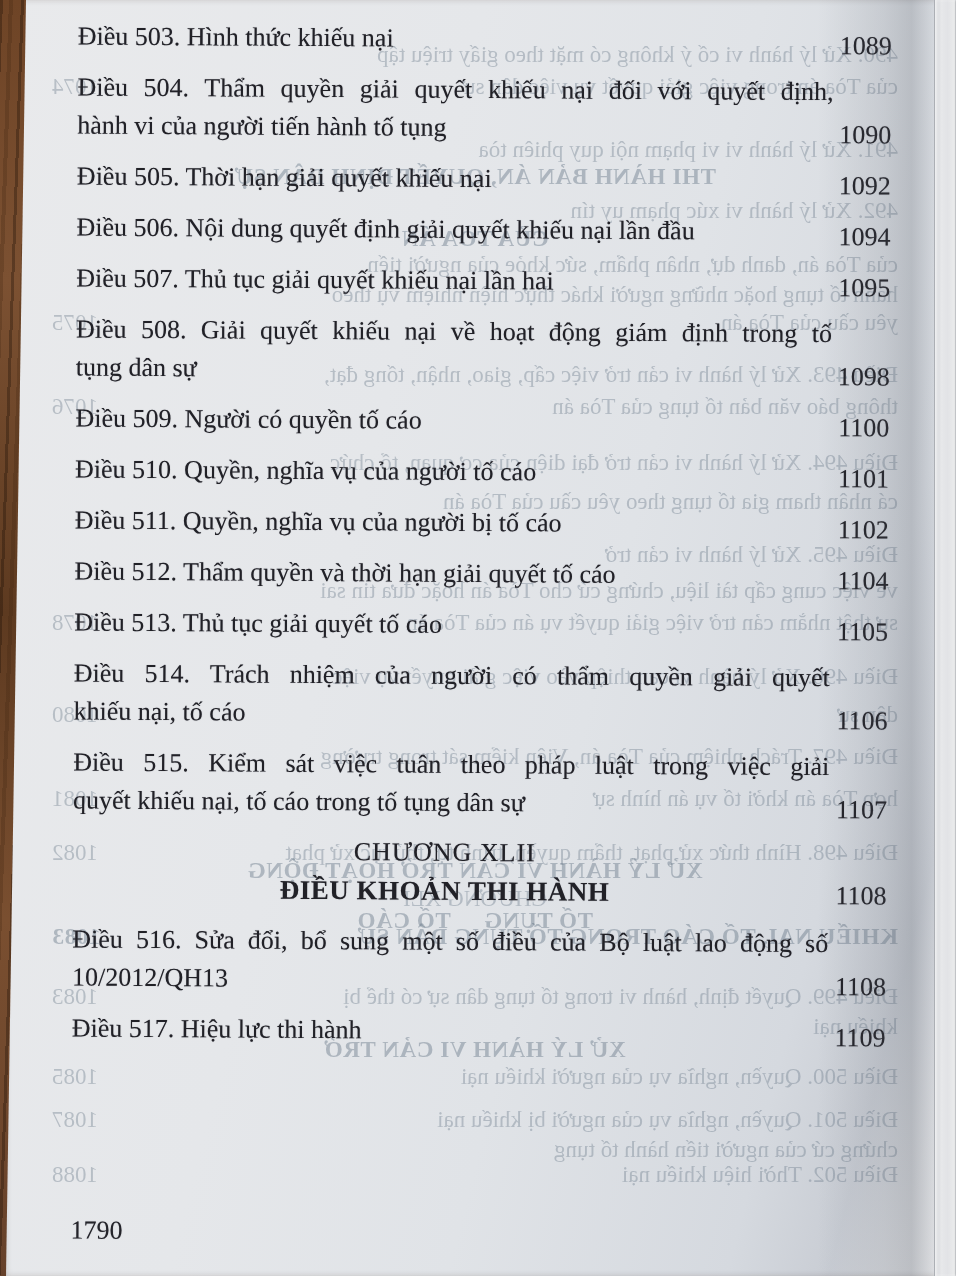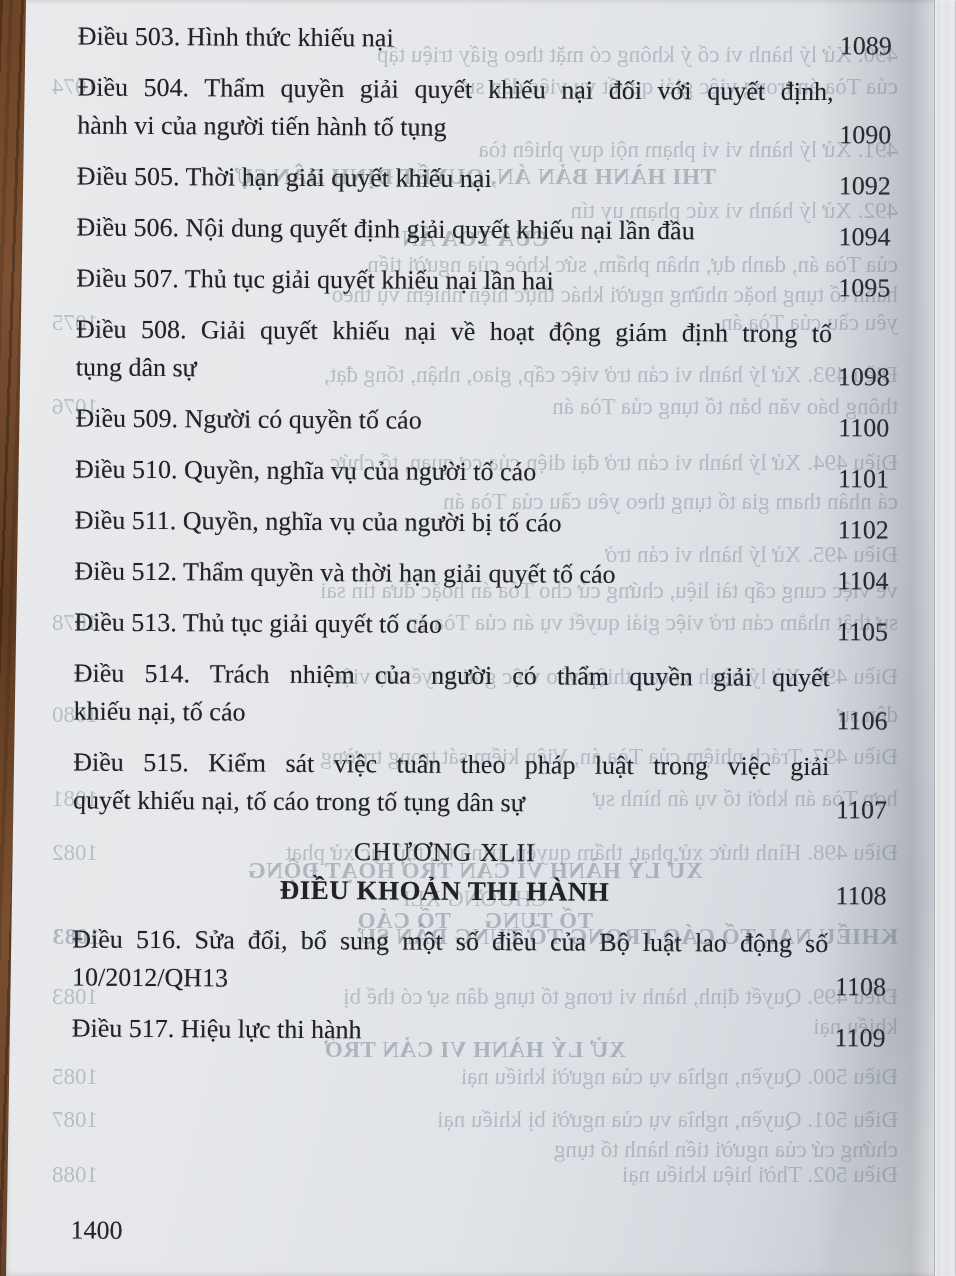--- a/index.html
+++ b/index.html
@@ -289,18 +289,18 @@
       </div>
 
       <div class="entry">
         <div class="l1 solo">Điều 517. Hiệu lực thi hành</div>
 
         <div class="num">1109</div>
       </div>
 
     </div>
 
-    <div class="folio">1400</div>
+    <div class="folio">1790</div>
   </div>
 
   <div class="curve-shade"></div>
   <div class="fore-edge"></div>
 </div>
 
 </body></html>

